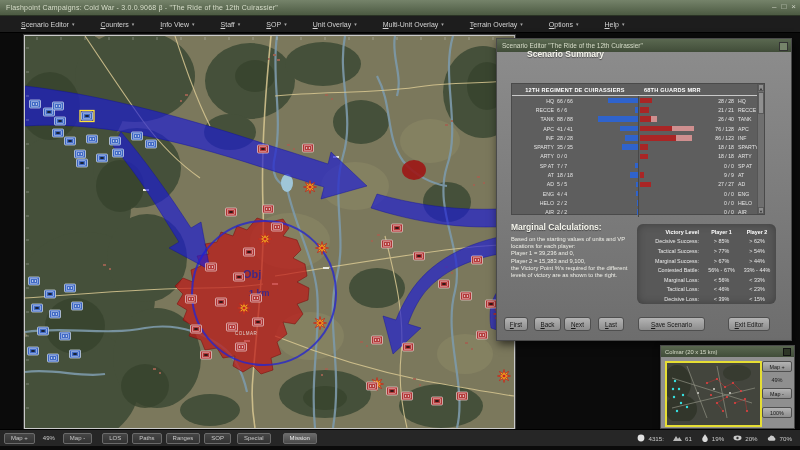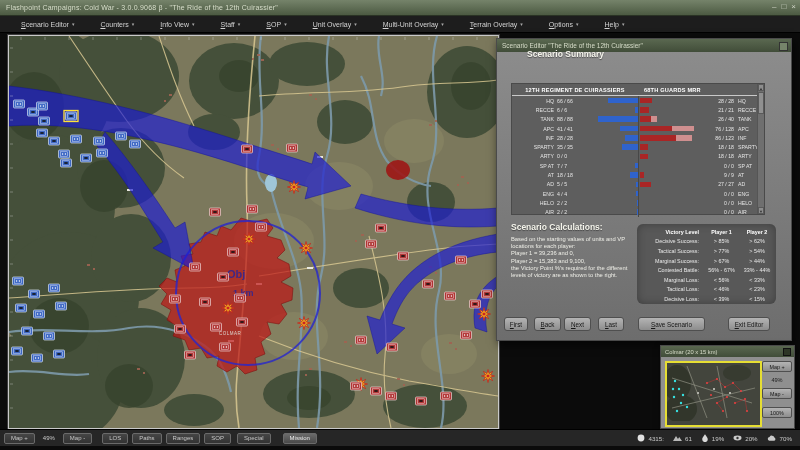--- a/index.html
+++ b/index.html
@@ -12,21 +12,21 @@
   .titlebar .t{font-size:7px;color:#d9dfcc;padding-left:6px;letter-spacing:.2px;}
   .winbtns{position:absolute;right:4px;top:2px;display:flex;gap:5px;}
   .winbtns span{font-size:8px;color:#cfd4c6;line-height:10px;cursor:default;}
   
   .menubar{position:absolute;left:0;top:16px;width:800px;height:17px;background:#1d1d1d;
            border-bottom:1px solid #000;display:flex;align-items:center;padding-left:8px;box-sizing:border-box;}
   .menu-item{font-size:7px;color:#d2d2d2;padding:0 13px;display:flex;align-items:center;gap:3px;white-space:nowrap;}
   .menu-item u{text-decoration:underline;}
   .menu-item .caret{font-size:5px;color:#a8a8a8;}
   
-  .map-frame{position:absolute;left:8px;top:35px;width:489px;height:392px;
+  .map-frame{position:absolute;left:24px;top:35px;width:489px;height:392px;
              border:1px solid #c9c9c9;outline:1px solid #3c3c3c;background:#e5e5e5;}
   .map-frame svg{display:block;}
   
   .dialog{position:absolute;left:496px;top:38px;width:296px;height:303px;
           background:linear-gradient(#8d8d8d,#6d6d6d);border:1px solid #4a4a4a;
           box-shadow:2px 3px 9px rgba(0,0,0,.65);box-sizing:border-box;}
   .dlg-title{position:absolute;left:0;top:0;right:0;height:13px;background:linear-gradient(#5a6850,#414d39);
              color:#d7ddc9;font-size:6.5px;display:flex;align-items:center;padding-left:5px;}
   .dlg-grip{position:absolute;right:3px;top:3px;width:7px;height:7px;background:#76846a;border:1px solid #333;}
   .dlg-h{position:absolute;font-size:8.5px;font-weight:bold;color:#f5f5ec;text-shadow:0 1px 1px rgba(0,0,0,.45);}
@@ -838,21 +838,21 @@
             <div class="sr-lbl-r">AIR</div>
           </div>
         </div>
       <div class="sscroll">
         <div class="arr" style="top:0;">▲</div>
         <div class="thumb"></div>
         <div class="arr" style="bottom:0;">▼</div>
       </div>
     </div>
 
-    <div class="dlg-h" style="left:14px;top:183px;">Scenario Calculations:</div>
+    <div class="dlg-h" style="left:14px;top:183px;">Marginal Calculations:</div>
     <div class="vic-desc">Based on the starting values of units and VP locations for each player:
  Player 1 = 39,236 and 0,
  Player 2 = 15,383 and 9,100,
 the Victory Point %'s required for the different levels of victory are as shown to the right.</div>
     <div class="vic-panel">
         <div class="vrow vh">
           <div class="v-lvl">Victory Level</div>
           <div class="v-p1">Player 1</div>
           <div class="v-p2">Player 2</div>
         </div>

